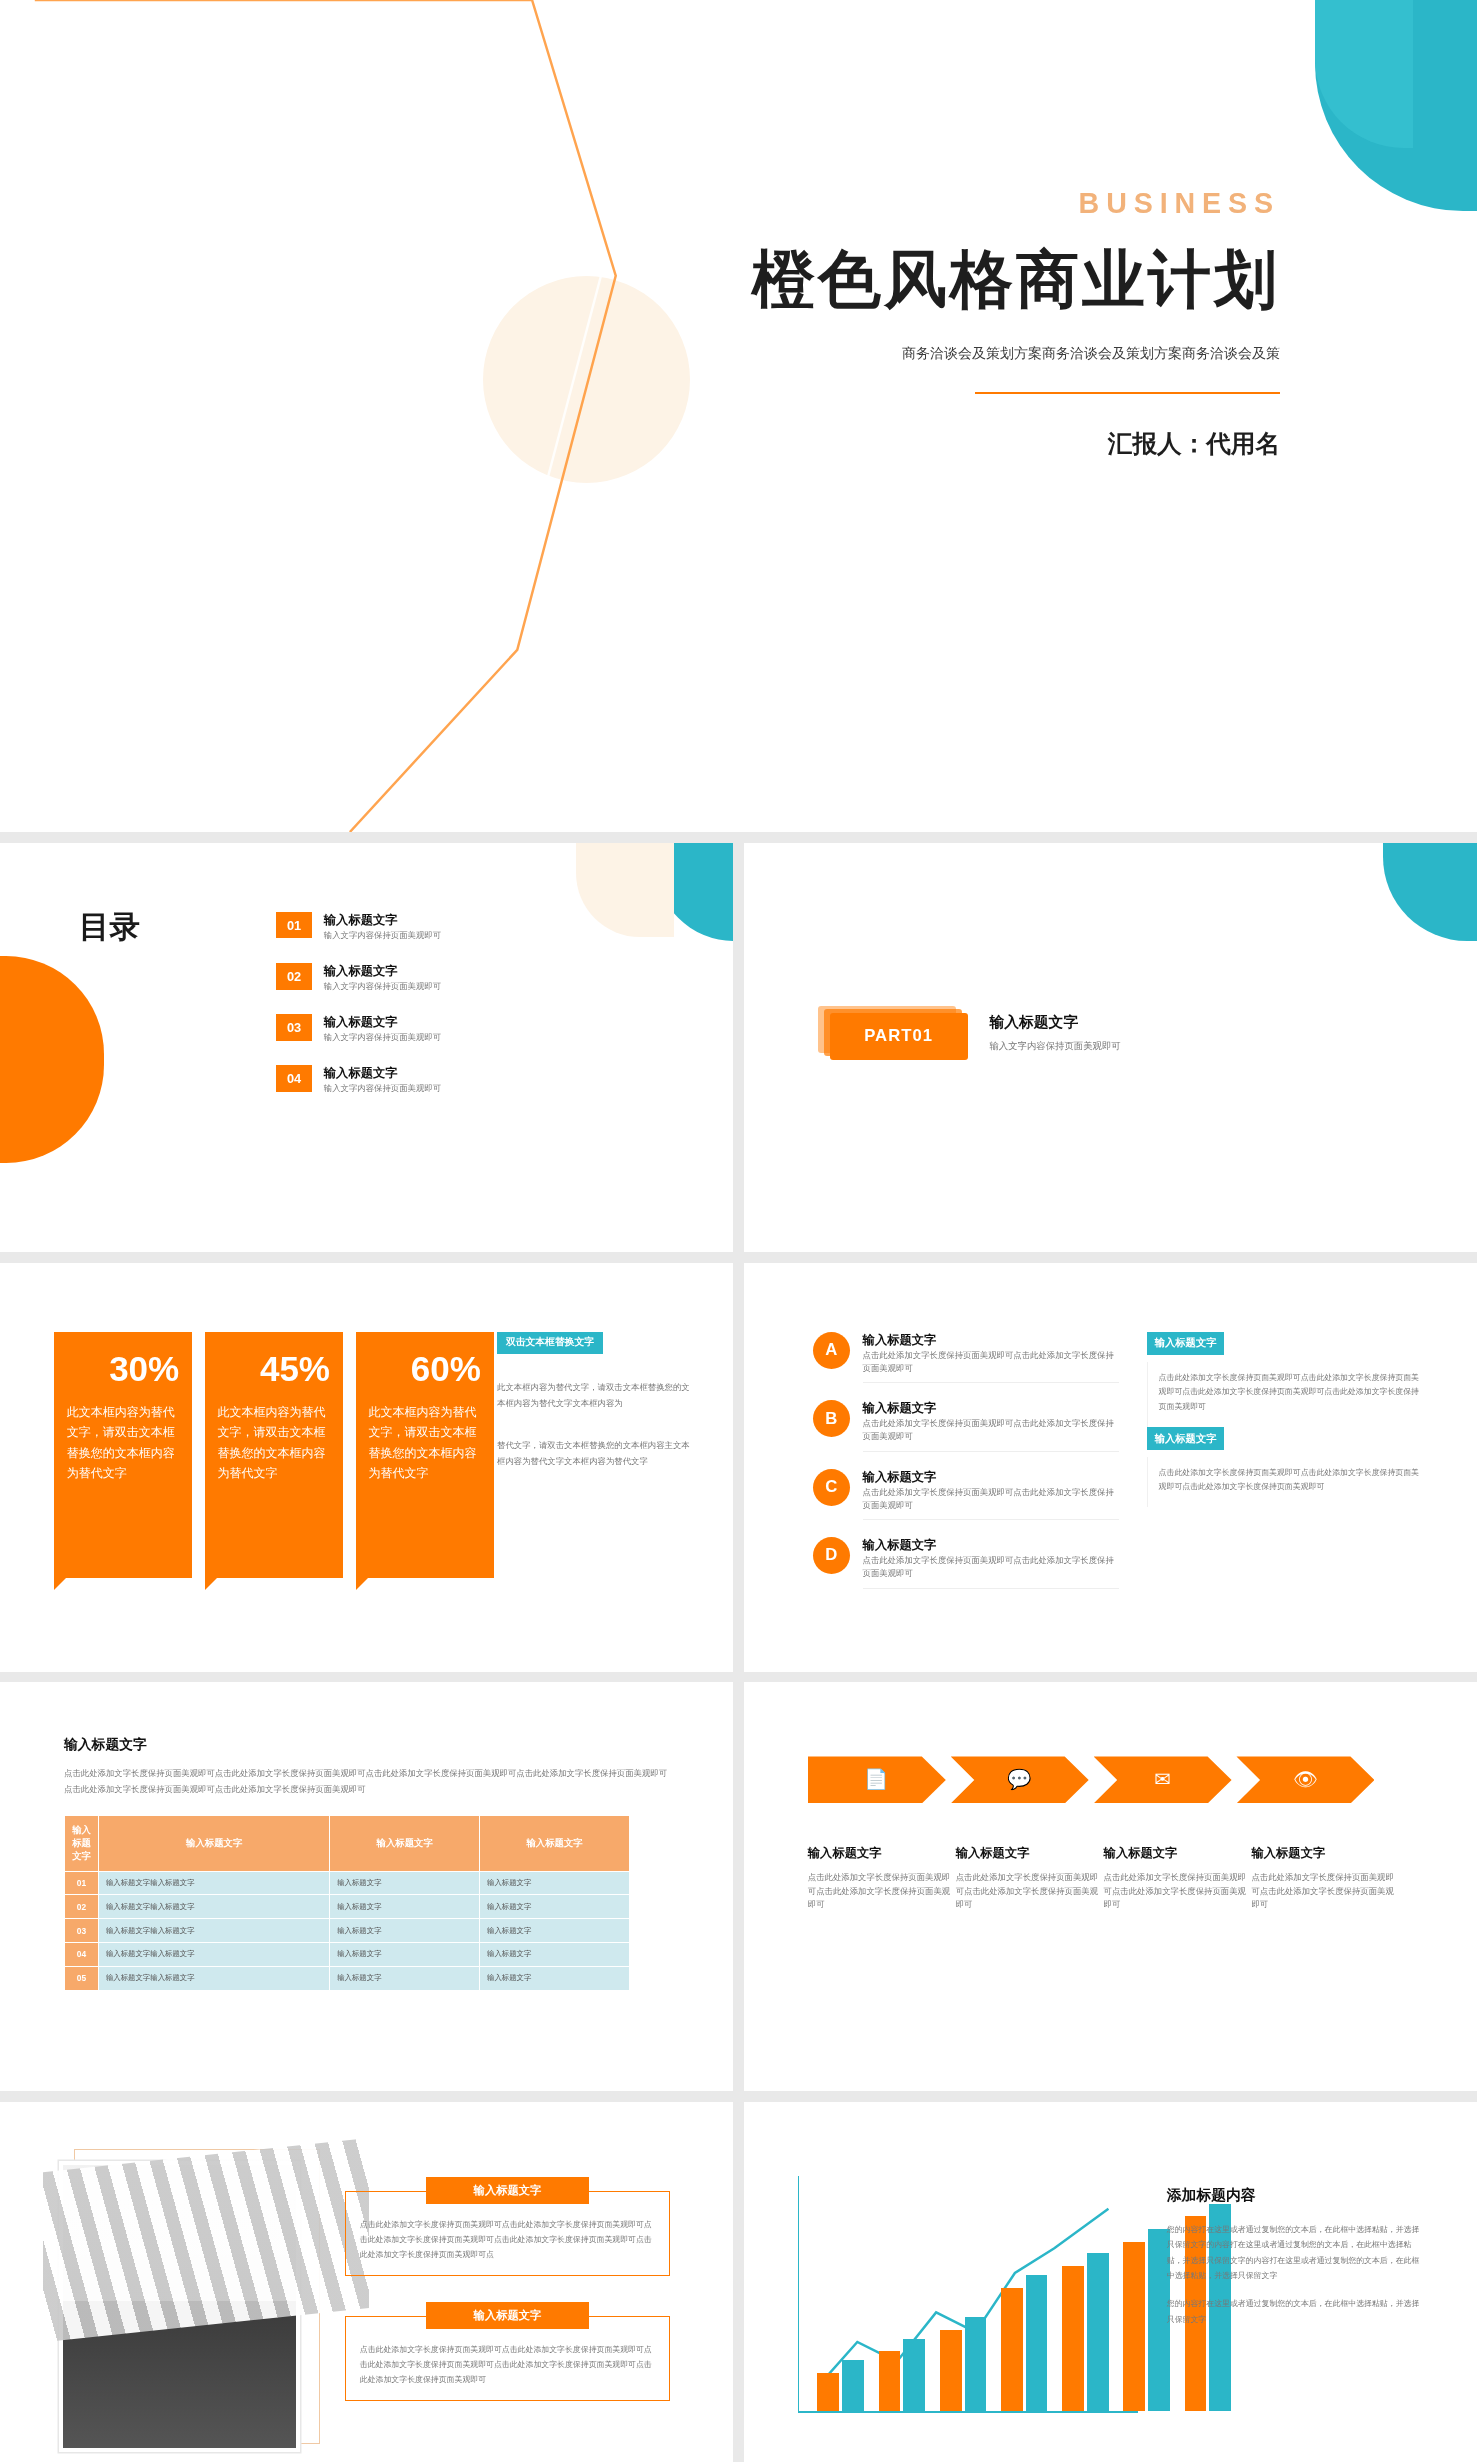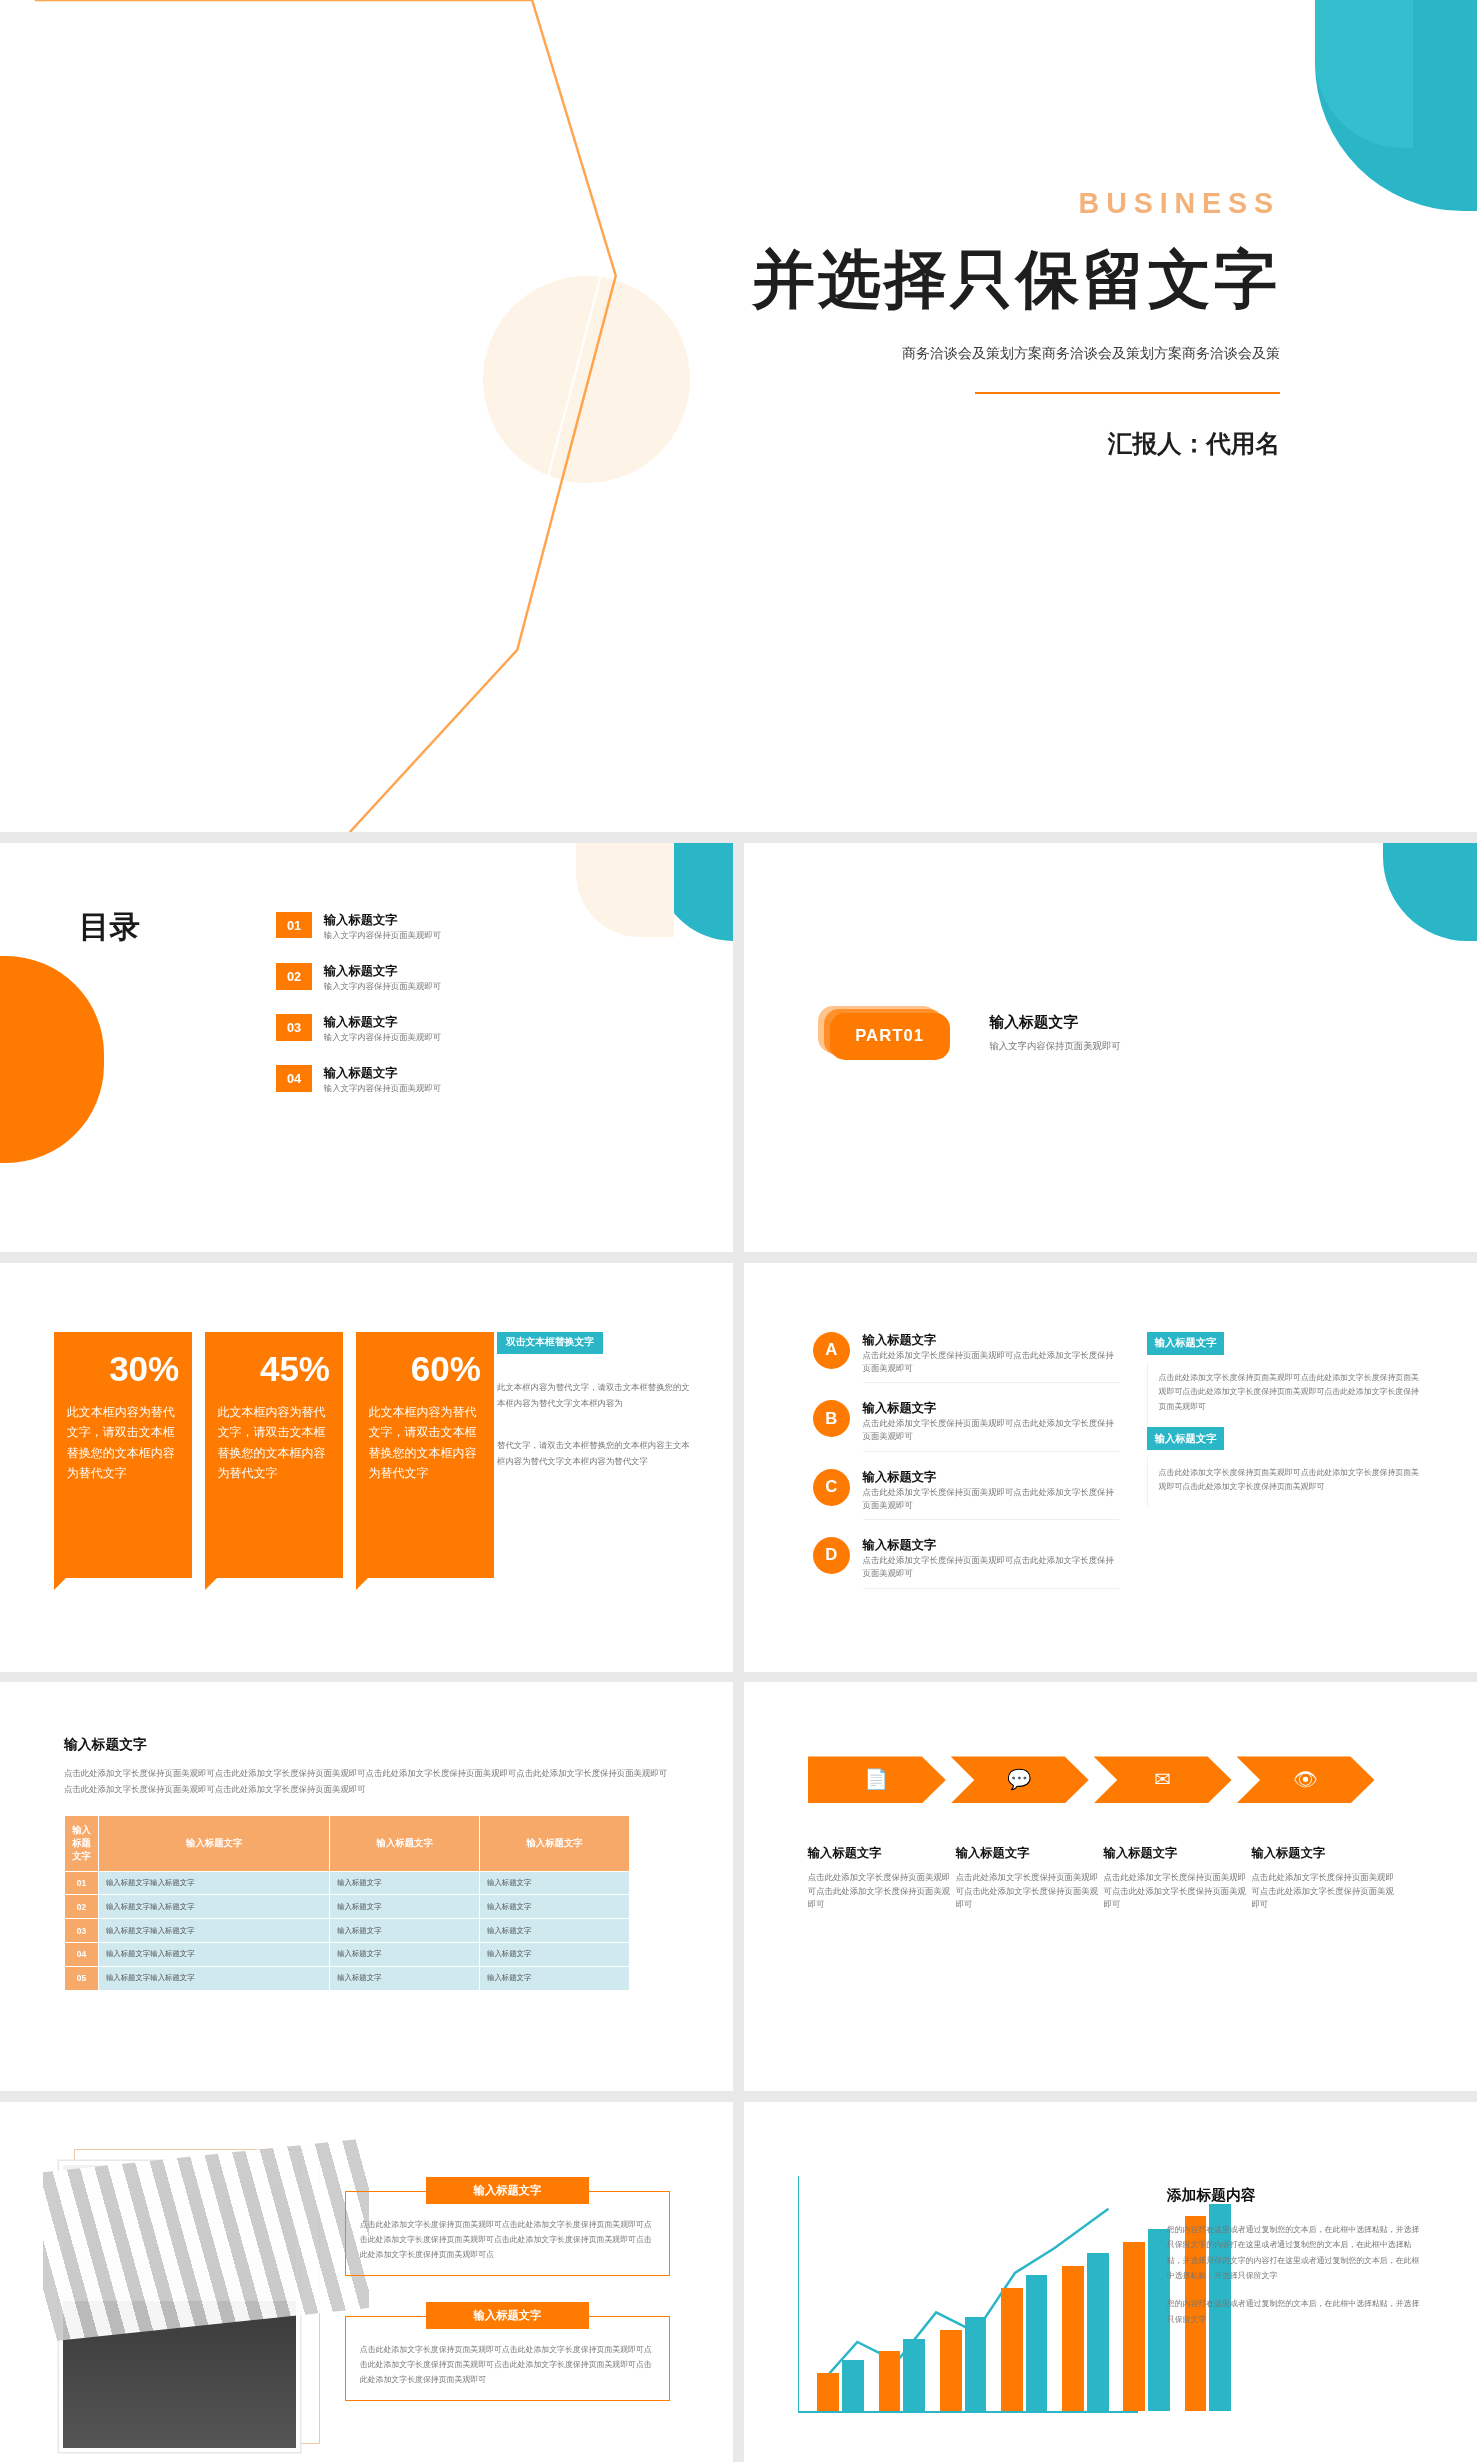--- a/index.html
+++ b/index.html
@@ -64,21 +64,21 @@
   .toc-blob{ position:absolute; left:-59px; top:113px; width:163px; height:207px; background:#ff7a00; border-radius: 0 98px 98px 0;}
   .toc-blue{ position:absolute; right:-29.5px; top:-29.5px; width:108px; height:128px; background:#2bb6c8; border-radius:0 0 0 79px;}
   .toc-cream{ position:absolute; right:59px; top:0; width:98px; height:94px; background:#fdf3e6; border-radius:0 0 0 64px;}
   .toc-title{ position:absolute; left:79px; top:64px; }
   .toc-list{ position:absolute; left:276px; top:69px; width:394px; }
   .toc-item{ display:flex; gap:11.8px; margin-bottom:20.7px; align-items:flex-start; }
 
   
   .part-wrap{ position:absolute; left:74px; top:163px; display:flex; align-items:center; gap:23.6px;}
   .part-badge{ position:relative; width:148px; height:54px;}
-  .part-badge .layer{ position:absolute; background:#ff7a00; width:120px; height:47px; border-radius:15px;}
+  .part-badge .layer{ position:absolute; background:#ff7a00; width:138px; height:47px; border-radius:3px;}
   .part-badge .l1{ left:0; top:0; opacity:.45;}
   .part-badge .l2{ left:5.9px; top:3.4px; opacity:.7;}
   .part-badge .l3{ left:11.8px; top:6.9px; opacity:1; display:flex;align-items:center;justify-content:center;color:#fff;font-size:16.7px;font-weight:bold;letter-spacing:1px;}
   .part-blue{ position:absolute; right:-19.7px; top:-24.6px; width:113px; height:123px; background:#2bb6c8; border-radius:0 0 0 84px;}
 
   
   .pct-row{ position:absolute; left:54px; top:69px; display:flex; gap:12.8px;}
   .pct-card{ width:138px; height:246px; background:#ff7a00; color:#fff; padding:16.7px 12.8px; position:relative;}
   .pct-val{ font-size:35px; font-weight:bold; text-align:right; margin-top:1px;}
   .pct-txt{ font-size:12px; line-height:1.7; margin-top:12.8px;}
@@ -158,21 +158,21 @@
       <div class="cover-photo-inner"></div>
     </div>
     <svg class="stroke-path" viewBox="0 0 1260 1690">
       <path d="M 40 0 L 1050 0 L 1220 560 L 1020 1320 L 680 1690" fill="none" stroke="#ffffff" stroke-opacity="0.85" stroke-width="5"></path>
       <path d="M 70 0 L 1080 0 L 1250 560 L 1050 1320 L 710 1690" fill="none" stroke="#ff9a3c" stroke-opacity="0.9" stroke-width="5"></path>
     </svg>
     <div class="logo-box">LOGO</div>
 
     <div class="cover-text">
       <div class="biz-label">BUSINESS</div>
-      <div class="cover-title">并选择只保留文字</div>
+      <div class="cover-title">橙色风格商业计划</div>
       <div class="cover-sub">商务洽谈会及策划方案商务洽谈会及策划方案商务洽谈会及策</div>
       <div class="cover-rule"></div>
       <div class="cover-speaker">汇报人：代用名</div>
     </div>
   </div>
 
   <div class="row">
     <div class="slide half">
       <div class="toc-blob"></div>
       <div class="toc-blue"></div>

